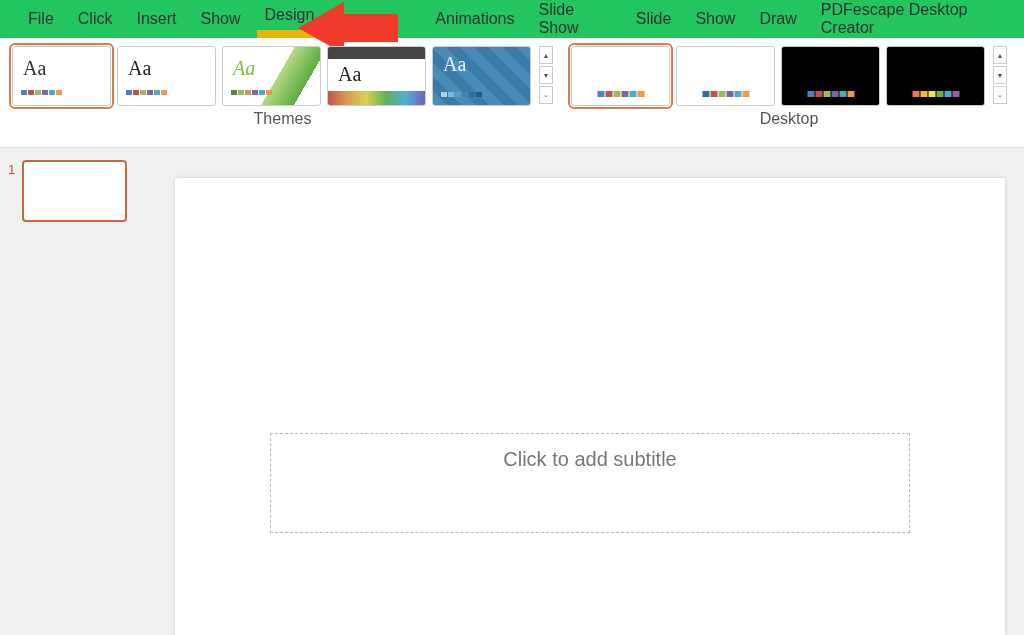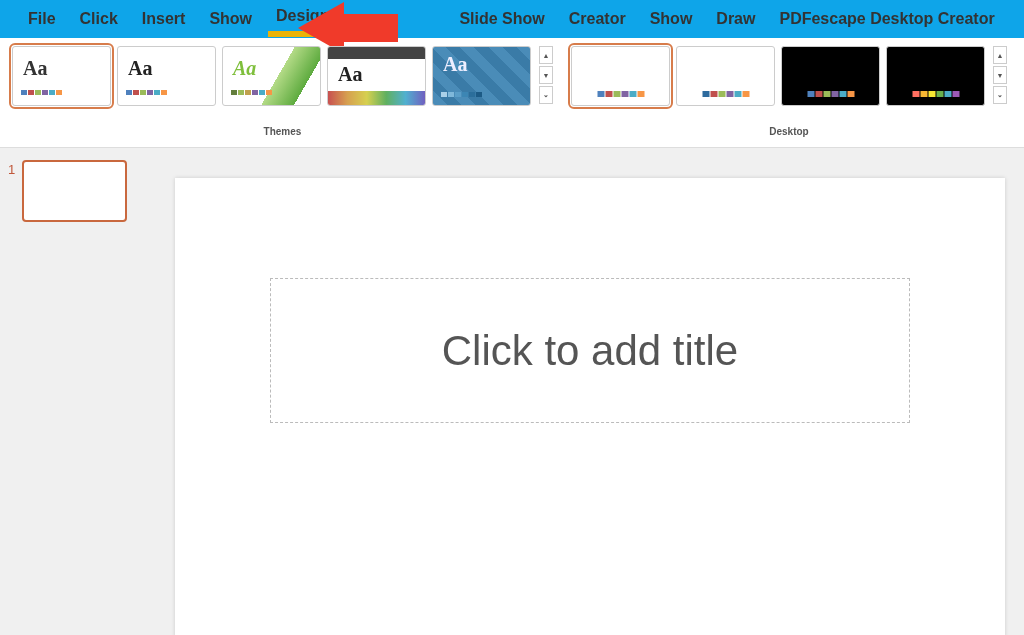--- a/index.html
+++ b/index.html
@@ -5,39 +5,38 @@
   * { box-sizing: border-box; margin: 0; padding: 0; }
   body {
     font-family: "Segoe UI", Arial, sans-serif;
     background: #fff;
     width: 1024px;
     height: 635px;
     overflow: hidden;
     color: #333;
   }
   .ribbon-area {
-    background: #0ea5e9;
-    font-weight: bold;
+    background: #22c55e;
   }
   .tabs {
     display: flex;
     align-items: center;
     height: 38px;
     padding-left: 20px;
     position: relative;
     font-size: 16px;
     color: #333;
   }
   .tab {
     padding: 6px 8px;
     margin-right: 8px;
     cursor: pointer;
   }
   .tab.active {
-    border-bottom: 6px solid #eab308;
+    border-bottom: 8px solid #eab308;
   }
   .arrow-annotation {
     position: absolute;
     left: 298px;
     top: 6px;
     pointer-events: none;
   }
   .arrow-tail {
     position: absolute;
     left: 40px;
@@ -67,23 +66,23 @@
     display: flex;
     flex-direction: column;
     align-items: center;
   }
   .group-row {
     display: flex;
     gap: 6px;
     align-items: flex-start;
   }
   .group-label {
-    font-size: 10px;
+    font-size: 16px;
     color: #555;
-    margin-top: 20px;
+    margin-top: 4px;
   }
   .theme-thumb {
     width: 99px;
     height: 60px;
     border: 1px solid #ccc;
     border-radius: 3px;
     position: relative;
     cursor: pointer;
     background: #fff;
     overflow: hidden;
@@ -235,22 +234,23 @@
 <body>
 
 <div class="ribbon-area">
   <div class="tabs">
     <div class="tab">File</div>
     <div class="tab">Click</div>
     <div class="tab">Insert</div>
     <div class="tab">Show</div>
     <div class="tab active">Design</div>
     <div style="width:106px"></div>
+    <div class="tab">Animations</div>
     <div class="tab">Slide Show</div>
-    <div class="tab">Creator</div>
+    <div class="tab">Slide</div>
     <div class="tab">Show</div>
     <div class="tab">Draw</div>
     <div class="tab">PDFescape Desktop Creator</div>
 
     <div class="arrow-annotation">
       <div class="arrow-head"></div>
       <div class="arrow-tail"></div>
     </div>
   </div>
 
@@ -384,18 +384,18 @@
 
 <div class="workspace">
   <div class="slide-panel">
     <div class="slide-entry">
       <div class="slide-num">1</div>
       <div class="slide-thumb"></div>
     </div>
   </div>
   <div class="editor">
     <div class="slide-canvas">
-      <div class="title-ph">
-        <span>Click to add title</span>
+      <div class="subtitle-ph">
+        <span>Click to add subtitle</span>
       </div>
     </div>
   </div>
 </div>
 
 </body></html>

